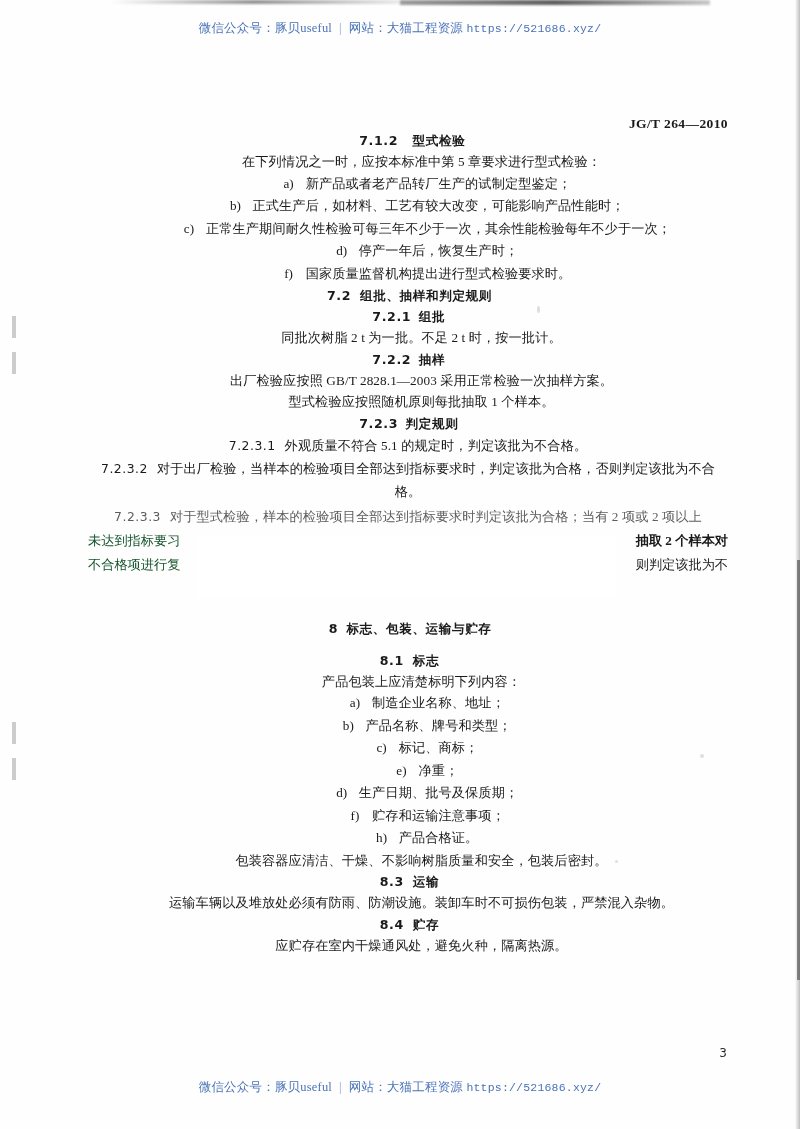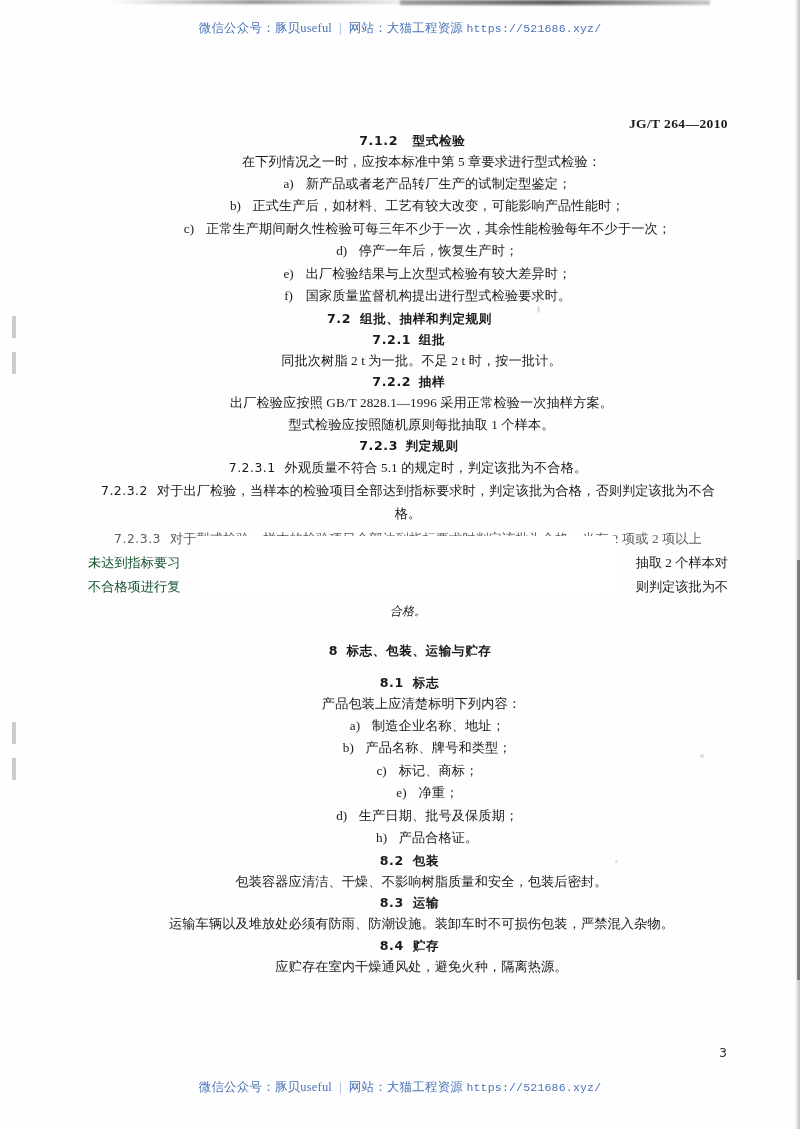--- a/index.html
+++ b/index.html
@@ -225,57 +225,56 @@
   <div id="content">
 
     <div class="clause-h w4">
       <span class="num">7.1.2</span><span class="ttl">型式检验</span>
     </div>
     <div class="para">在下列情况之一时，应按本标准中第 5 章要求进行型式检验：</div>
     <div class="item"><span class="lbl">a)</span><span>新产品或者老产品转厂生产的试制定型鉴定；</span></div>
     <div class="item"><span class="lbl">b)</span><span>正式生产后，如材料、工艺有较大改变，可能影响产品性能时；</span></div>
     <div class="item"><span class="lbl">c)</span><span>正常生产期间耐久性检验可每三年不少于一次，其余性能检验每年不少于一次；</span></div>
     <div class="item"><span class="lbl">d)</span><span>停产一年后，恢复生产时；</span></div>
-    <div class="item"><span class="lbl">e)</span><span>出厂检验结果与上次型式检验有较大差异时；</span></div>
     <div class="item"><span class="lbl">f)</span><span>国家质量监督机构提出进行型式检验要求时。</span></div>
 
     <div class="clause-h w2">
       <span class="num">7.2</span><span class="ttl">组批、抽样和判定规则</span>
     </div>
 
     <div class="clause-h">
       <span class="num">7.2.1</span><span class="ttl">组批</span>
     </div>
     <div class="para">同批次树脂 2 t 为一批。不足 2 t 时，按一批计。</div>
 
     <div class="clause-h">
       <span class="num">7.2.2</span><span class="ttl">抽样</span>
     </div>
-    <div class="para">出厂检验应按照 GB/T 2828.1—1996 采用正常检验一次抽样方案。</div>
+    <div class="para">出厂检验应按照 GB/T 2828.1—2003 采用正常检验一次抽样方案。</div>
     <div class="para">型式检验应按照随机原则每批抽取 1 个样本。</div>
 
     <div class="clause-h">
       <span class="num">7.2.3</span><span class="ttl">判定规则</span>
     </div>
 
     <div class="numpara">
       <span class="num">7.2.3.1</span><span>外观质量不符合 5.1 的规定时，判定该批为不合格。</span>
     </div>
 
     <div class="numpara">
       <span class="num">7.2.3.2</span><span>对于出厂检验，当样本的检验项目全部达到指标要求时，判定该批为合格，否则判定该批为不合格。</span>
     </div>
 
     <div style="position:relative; margin-top:2px;">
       <div class="numpara faded" style="line-height:24px; white-space:nowrap;">
         <span class="num">7.2.3.3</span><span>对于型式检验，样本的检验项目全部达到指标要求时判定该批为合格；当有 2 项或 2 项以上</span>
       </div>
       <div style="position:relative; height:24px; line-height:24px; font-size:13.2px;">
         <span class="faded-2" style="position:absolute; left:0;">未达到指标要习</span>
-        <span style="position:absolute; right:0;">抽取 2 个样本对</span>
+        <span style="position:absolute; right:0;font-weight:bold;">抽取 2 个样本对</span>
       </div>
       <div style="position:relative; height:24px; line-height:24px; font-size:13.2px;">
         <span class="faded-2" style="position:absolute; left:0;">不合格项进行复</span>
         <span style="position:absolute; right:0;">则判定该批为不</span>
       </div>
       <div style="height:24px; line-height:24px; font-size:12px;font-style:italic;">合格。</div>
     </div>
 
     <div class="gap-l"></div>
 
@@ -287,25 +286,23 @@
 
     <div class="clause-h w2">
       <span class="num">8.1</span><span class="ttl">标志</span>
     </div>
     <div class="para">产品包装上应清楚标明下列内容：</div>
     <div class="item"><span class="lbl">a)</span><span>制造企业名称、地址；</span></div>
     <div class="item"><span class="lbl">b)</span><span>产品名称、牌号和类型；</span></div>
     <div class="item"><span class="lbl">c)</span><span>标记、商标；</span></div>
     <div class="item"><span class="lbl">e)</span><span>净重；</span></div>
     <div class="item"><span class="lbl">d)</span><span>生产日期、批号及保质期；</span></div>
+    <div class="item"><span class="lbl">f)</span><span>贮存和运输注意事项；</span></div>
     <div class="item"><span class="lbl">h)</span><span>产品合格证。</span></div>
 
-    <div class="clause-h w2">
-      <span class="num">8.2</span><span class="ttl">包装</span>
-    </div>
     <div class="para">包装容器应清洁、干燥、不影响树脂质量和安全，包装后密封。</div>
 
     <div class="clause-h w2">
       <span class="num">8.3</span><span class="ttl">运输</span>
     </div>
     <div class="para">运输车辆以及堆放处必须有防雨、防潮设施。装卸车时不可损伤包装，严禁混入杂物。</div>
 
     <div class="clause-h w2">
       <span class="num">8.4</span><span class="ttl">贮存</span>
     </div>

